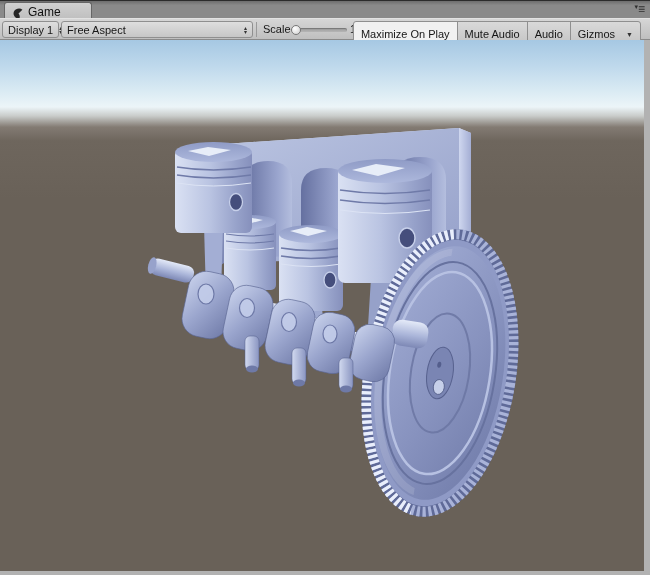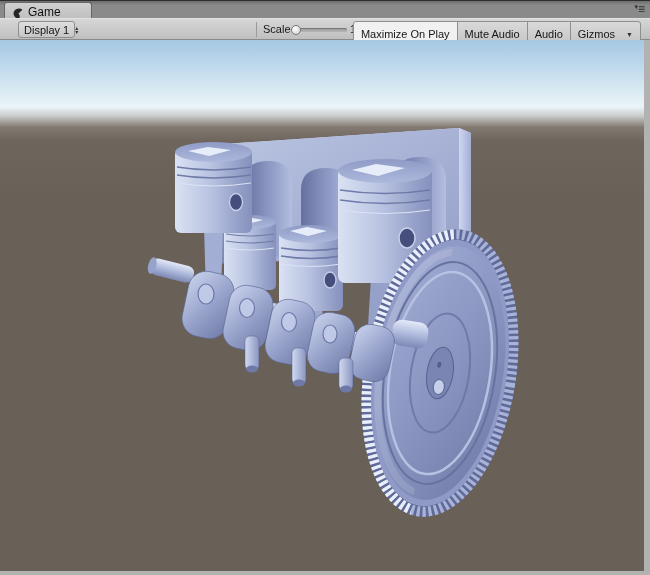--- a/index.html
+++ b/index.html
@@ -43,21 +43,21 @@
   }
   .tbtn {
     position:absolute; top:2px; height:17px;
     background:linear-gradient(180deg,#dedede,#c6c6c6);
     border:1px solid #8f8f8f; border-radius:3px;
     display:flex; align-items:center;
     padding:0 5px; cursor:default; white-space:nowrap;
   }
   .updown { display:flex; flex-direction:column; align-items:center;
     font-size:6px; line-height:4px; color:#333; margin-left:auto; padding-left:6px;}
-  .display-btn { left:18px; width:57px; }
+  .display-btn { left:2px; width:57px; }
   .aspect-btn { left:61px; width:192px; }
   .vdivider { position:absolute; left:256px; top:3px; width:1px; height:15px; background:#9a9a9a; }
   .scale-label { position:absolute; left:263px; top:0; line-height:21px; }
   .slider { position:absolute; left:291px; top:8px; width:56px; height:6px; }
   .slider .track { position:absolute; left:8px; right:0; top:1px; height:4px;
     background:linear-gradient(180deg,#9a9a9a,#b5b5b5); border-radius:2px;
     box-shadow:inset 0 1px 1px rgba(0,0,0,.25); }
   .slider .thumb { position:absolute; left:0; top:-2px; width:10px; height:10px;
     border-radius:50%; border:1px solid #777;
     background:radial-gradient(circle at 35% 30%,#ffffff,#cfcfcf); }
@@ -101,20 +101,27 @@
 </div>
 
 <div class="toolbar">
   <div class="tbtn display-btn">
     <span>Display 1</span>
     <span class="updown">
         <span>▴</span>
         <span>▾</span>
       </span>
   </div>
+  <div class="tbtn aspect-btn">
+    <span>Free Aspect</span>
+    <span class="updown">
+        <span>▴</span>
+        <span>▾</span>
+      </span>
+  </div>
   <div class="vdivider"></div>
   <span class="scale-label">Scale</span>
   <div class="slider">
     <div class="track"></div>
     <div class="thumb"></div>
   </div>
   <span class="scale-value">1x</span>
   <div class="btn-group">
     <div class="gbtn active">
       <span>Maximize On Play</span>

